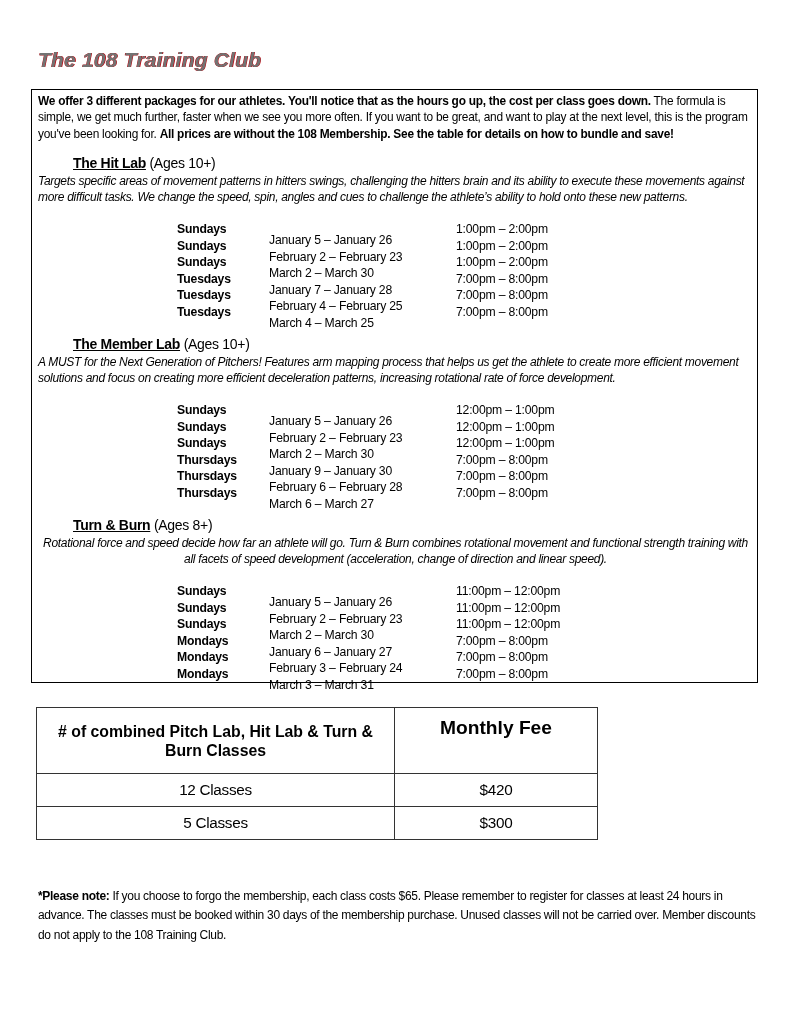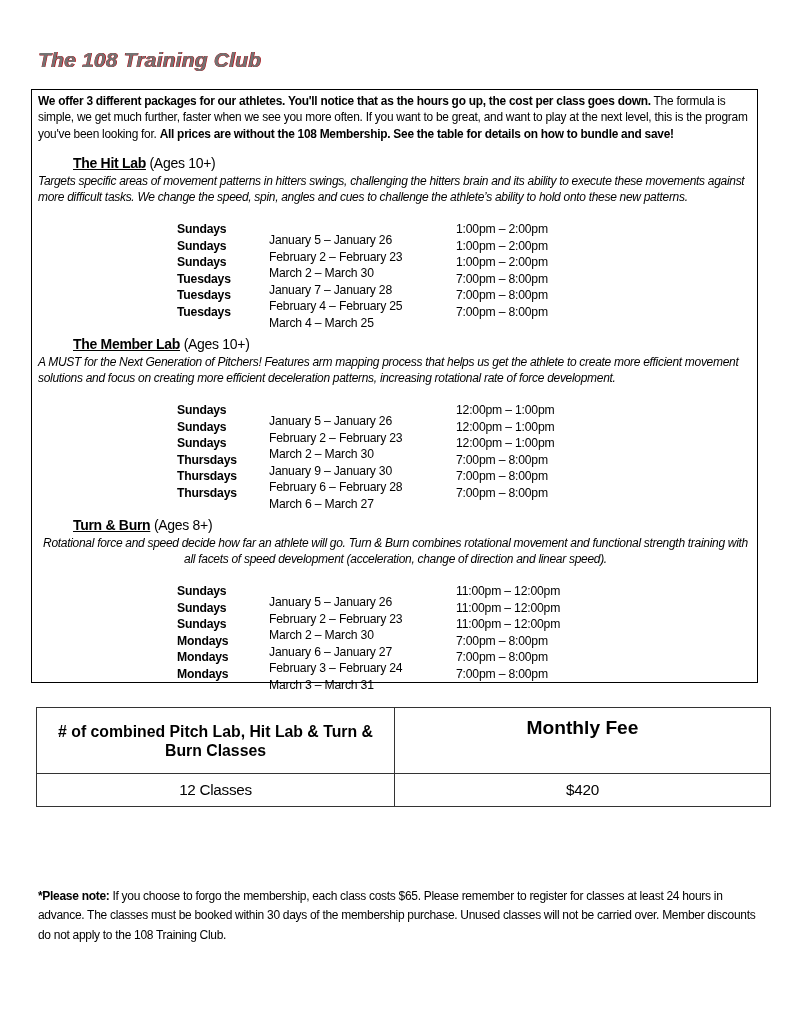--- a/index.html
+++ b/index.html
@@ -31,21 +31,21 @@
       position: absolute; left: 38px; width: 715px;
       font-size: 12px; font-style: italic; line-height: 16.4px; letter-spacing: -0.3px;
     }
     .sched { position: absolute; left: 177px; font-size: 12.2px; letter-spacing: -0.2px; }
     .sched .row { height: 16.5px; position: relative; }
     .sched .day { position: absolute; left: 0; font-weight: bold; white-space: nowrap; }
     .sched .dates { position: absolute; left: 92px; white-space: nowrap; margin-top: 11px; }
     .sched .time { position: absolute; left: 279px; white-space: nowrap; }
 
     table.pricing {
-      position: absolute; left: 36px; top: 707px; width: 735px;
+      position: absolute; left: 36px; top: 707px; width: 562px;
       border-collapse: collapse; font-size: 15.3px;
     }
     table.pricing th, table.pricing td {
       border: 1.5px solid #333; text-align: center; vertical-align: middle;
     }
     table.pricing th { height: 55px; padding: 0 8px; line-height: 19px; }
     table.pricing th.col1 { width: 341px; font-size: 15.8px; font-weight: bold; }
     table.pricing th.col2 { font-size: 19.2px; font-weight: bold; vertical-align: top; padding-top: 10px; }
     table.pricing td { height: 30px; letter-spacing: -0.3px; }
 
@@ -174,16 +174,20 @@
     <tr>
       <th class="col1"># of combined Pitch Lab, Hit Lab &amp; Turn &amp; Burn Classes</th>
       <th class="col2">Monthly Fee</th>
     </tr>
   </thead>
   <tbody>
     <tr>
       <td>12 Classes</td>
       <td>$420</td>
     </tr>
+    <tr>
+      <td>5 Classes</td>
+      <td>$300</td>
+    </tr>
   </tbody>
 </table>
 
 <div class="note"><b>*Please note:</b><span> If you choose to forgo the membership, each class costs $65. Please remember to register for classes at least 24 hours in advance. The classes must be booked within 30 days of the membership purchase. Unused classes will not be carried over. Member discounts do not apply to the 108 Training Club.</span></div>
 
 </body></html>

